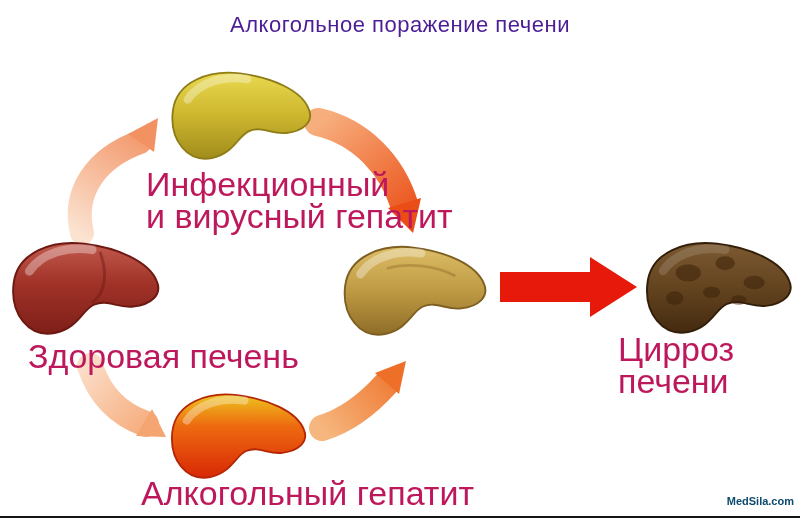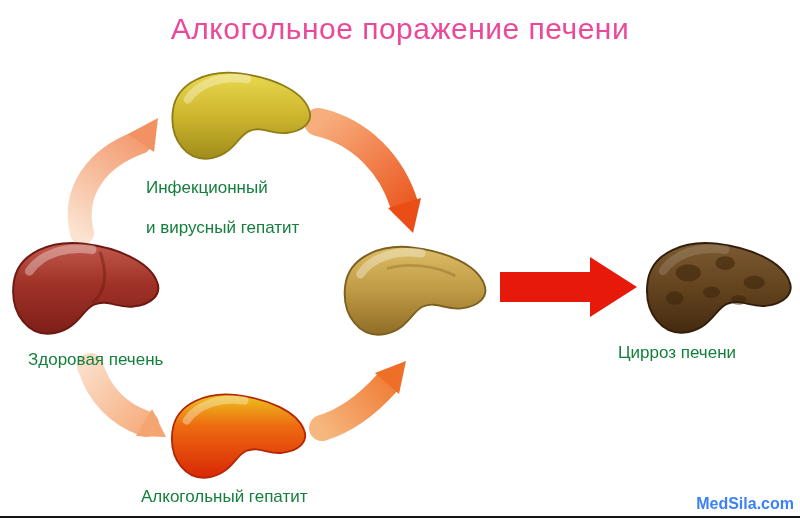--- a/index.html
+++ b/index.html
@@ -3,34 +3,34 @@
 <meta charset="utf-8">
 <style>
   html,body{margin:0;padding:0;background:#fff;}
   #stage{
     position:relative;width:800px;height:526px;background:#ffffff;
     font-family:"Liberation Sans", sans-serif;overflow:hidden;
   }
   .art{position:absolute;left:0;top:0;width:800px;height:526px;}
   .title{
     position:absolute;top:12px;left:0;width:100%;text-align:center;
-    font-size:30px;font-weight:400;color:#ec4899;letter-spacing:.5px;
+    font-size:22px;font-weight:400;color:#4c1d95;letter-spacing:.5px;
   }
   .label{
-    position:absolute;font-size:17px;color:#15803d;line-height:40px;
+    position:absolute;font-size:34px;color:#be185d;line-height:32px;
     white-space:pre-line;
   }
   .label-viral{left:146px;top:168px;}
   .label-healthy{left:28px;top:340px;}
   .label-fibrosis{left:327px;top:337px;}
   .label-cirrhosis{left:618px;top:333px;}
   .label-alcoholic{left:141px;top:477px;}
   .watermark{
-    position:absolute;right:6px;top:495px;font-size:16px;font-weight:700;
-    color:#3b82f6;
+    position:absolute;right:6px;top:495px;font-size:11px;font-weight:700;
+    color:#0c4a6e;
   }
   .bottom-rule{
     position:absolute;left:0;top:516px;width:800px;height:2px;background:#141414;
   }
   .shine{stroke:rgba(255,255,255,.34);stroke-width:9;fill:none;stroke-linecap:round;}
 </style>
 </head>
 <body>
 
 <div id="stage">

